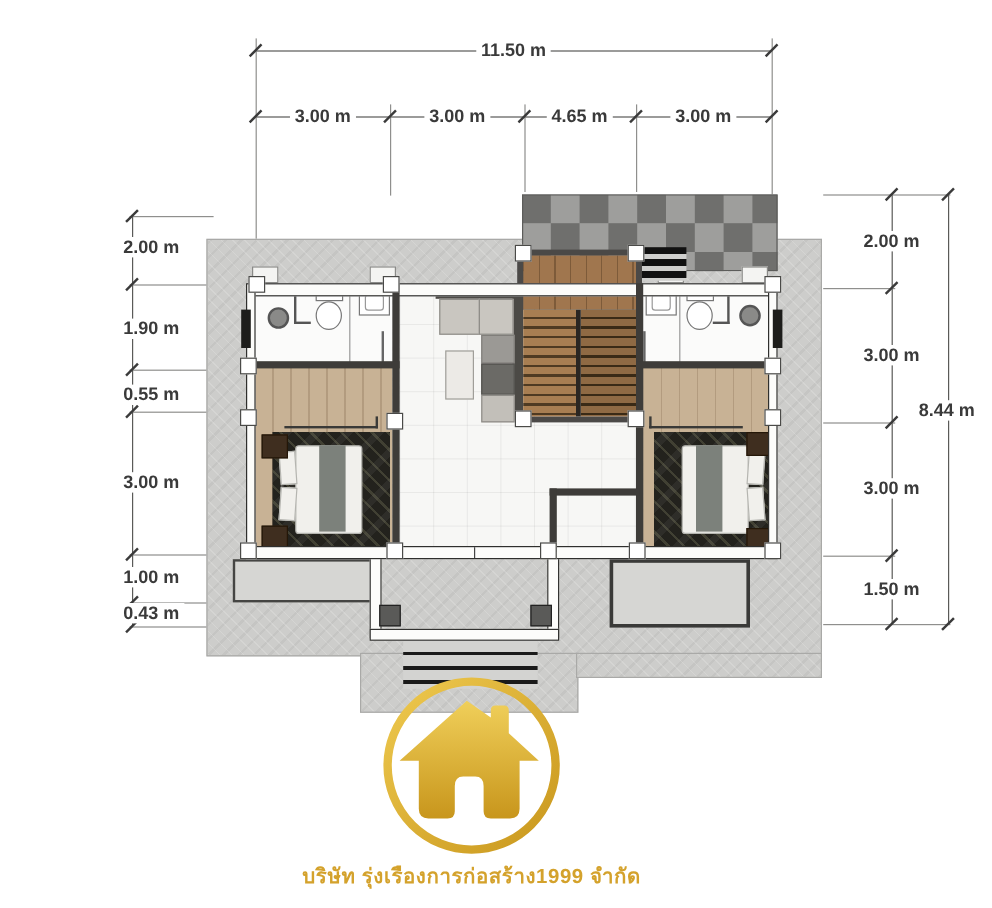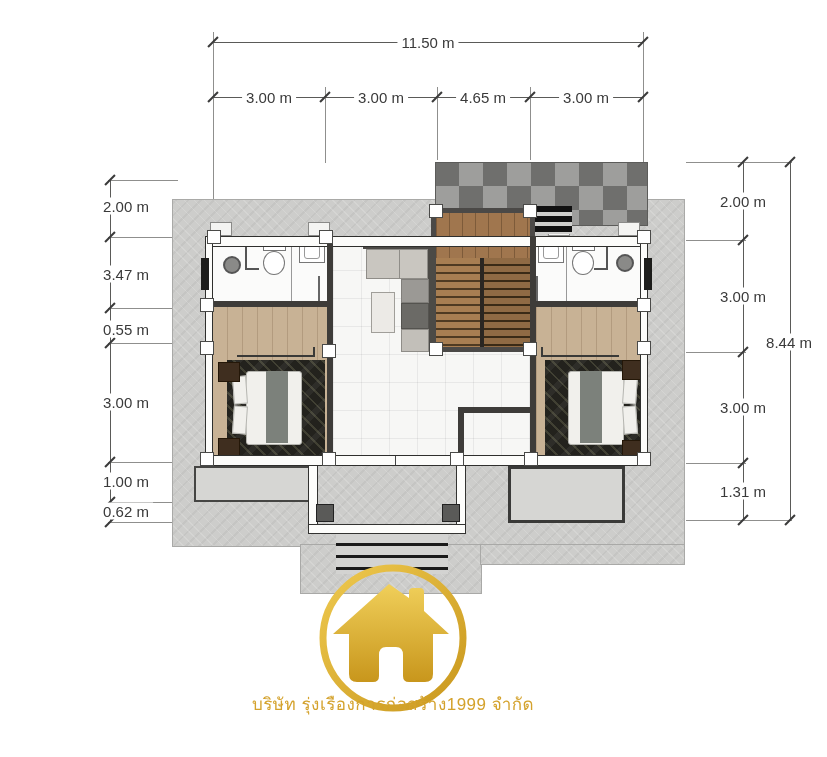--- a/index.html
+++ b/index.html
@@ -1,17 +1,17 @@
 <!DOCTYPE html>
 <html><head>
 <meta charset="utf-8">
 <style>
   html,body{margin:0;padding:0;background:#fff;}
   #canvas{position:relative;width:827px;height:757px;background:#ffffff;overflow:hidden;
-          font-family:"Liberation Sans",sans-serif;}
+          font-family:"Liberation Sans",sans-serif;font-weight:bold;}
   .a{position:absolute;}
   
   .chain{position:absolute;background:#5a5a58;}
   .conn{position:absolute;background:#8f8f8d;}
   .tick{position:absolute;width:14px;height:2px;background:#3a3a3a;
         transform:translate(-50%,-50%) rotate(-45deg);}
   .dlab{position:absolute;transform:translate(-50%,-50%);font-size:15px;color:#3a3a3a;
         background:#ffffff;padding:0 4px;white-space:nowrap;z-index:6;}
   
   .slab{position:absolute;background-color:#cdcdcb;border:1px solid #a9a9a7;
@@ -83,46 +83,46 @@
     <div class="conn" style="left:108px;top:502px;width:70px;height:1px"></div>
     <div class="conn" style="left:108px;top:522px;width:70px;height:1px"></div>
     <div class="tick" style="left:110px;top:180px"></div>
     <div class="tick" style="left:110px;top:237px"></div>
     <div class="tick" style="left:110px;top:308px"></div>
     <div class="tick" style="left:110px;top:343px"></div>
     <div class="tick" style="left:110px;top:462px"></div>
     <div class="tick" style="left:110px;top:502px"></div>
     <div class="tick" style="left:110px;top:522px"></div>
     <div class="dlab" style="left:126px;top:206px">2.00 m</div>
-    <div class="dlab" style="left:126px;top:274px">3.47 m</div>
+    <div class="dlab" style="left:126px;top:274px">1.90 m</div>
     <div class="dlab" style="left:126px;top:329px">0.55 m</div>
     <div class="dlab" style="left:126px;top:402px">3.00 m</div>
     <div class="dlab" style="left:126px;top:481px">1.00 m</div>
-    <div class="dlab" style="left:126px;top:511px">0.62 m</div>
+    <div class="dlab" style="left:126px;top:511px">0.43 m</div>
   </div>
 
   <div>
     <div class="chain" style="left:743px;top:162px;width:1px;height:358px"></div>
     <div class="chain" style="left:790px;top:162px;width:1px;height:358px"></div>
     <div class="conn" style="left:686px;top:162px;width:106px;height:1px"></div>
     <div class="conn" style="left:686px;top:240px;width:60px;height:1px"></div>
     <div class="conn" style="left:686px;top:352px;width:60px;height:1px"></div>
     <div class="conn" style="left:686px;top:463px;width:60px;height:1px"></div>
     <div class="conn" style="left:686px;top:520px;width:106px;height:1px"></div>
     <div class="tick" style="left:743px;top:162px"></div>
     <div class="tick" style="left:743px;top:240px"></div>
     <div class="tick" style="left:743px;top:352px"></div>
     <div class="tick" style="left:743px;top:463px"></div>
     <div class="tick" style="left:743px;top:520px"></div>
     <div class="tick" style="left:790px;top:162px"></div>
     <div class="tick" style="left:790px;top:520px"></div>
     <div class="dlab" style="left:743px;top:201px">2.00 m</div>
     <div class="dlab" style="left:743px;top:296px">3.00 m</div>
     <div class="dlab" style="left:743px;top:407px">3.00 m</div>
-    <div class="dlab" style="left:743px;top:491px">1.31 m</div>
+    <div class="dlab" style="left:743px;top:491px">1.50 m</div>
     <div class="dlab" style="left:789px;top:342px">8.44 m</div>
   </div>
 
   <div class="slab" style="left:172px;top:199px;width:511px;height:346px"></div>
   <div class="slab" style="left:300px;top:544px;width:180px;height:48px"></div>
   <div class="slab" style="left:480px;top:544px;width:203px;height:19px"></div>
 
   <div class="checker" style="left:435px;top:162px;width:213px;height:64px"></div>
 
   <div class="balc" style="left:194px;top:466px;width:122px;height:36px;border:2px solid #454543"></div>
@@ -262,15 +262,15 @@
       <linearGradient id="gold2" x1="0" y1="0" x2="1" y2="1">
         <stop offset="0" stop-color="#eec94f"></stop>
         <stop offset="1" stop-color="#c9971d"></stop>
       </linearGradient>
     </defs>
     <circle cx="80" cy="80" r="70" fill="none" stroke="url(#gold2)" stroke-width="7"></circle>
     <path fill="url(#gold)" d="M76 26 L20 76 L36 76 L36 116 Q36 124 44 124 L60 124 Q66 124 66 118 L66 97
          Q66 89 73 89 L83 89 Q90 89 90 97 L90 118 Q90 124 96 124 L112 124 Q120 124 120 116
          L120 76 L136 76 L111 53 L111 34 Q111 30 107 30 L100 30 Q96 30 96 34 L96 40 Z"></path>
   </svg>
-  <div class="logo-text" style="left:193px;top:690px;width:400px">บริษัท รุ่งเรืองการก่อสร้าง1999 จำกัด</div>
+  <div class="logo-text" style="left:193px;top:716px;width:400px">บริษัท รุ่งเรืองการก่อสร้าง1999 จำกัด</div>
 
 </div>
 
 </body></html>

